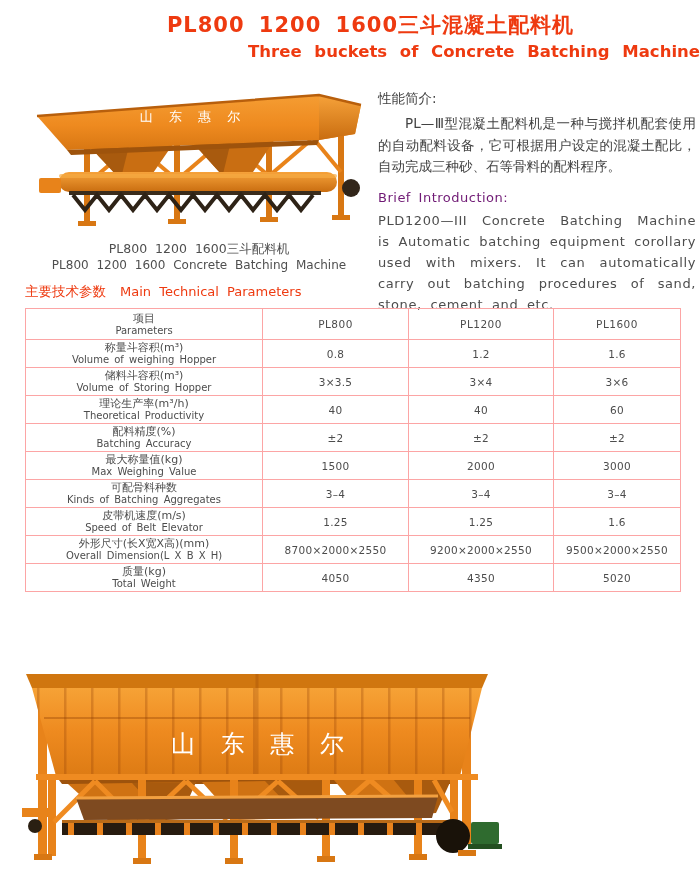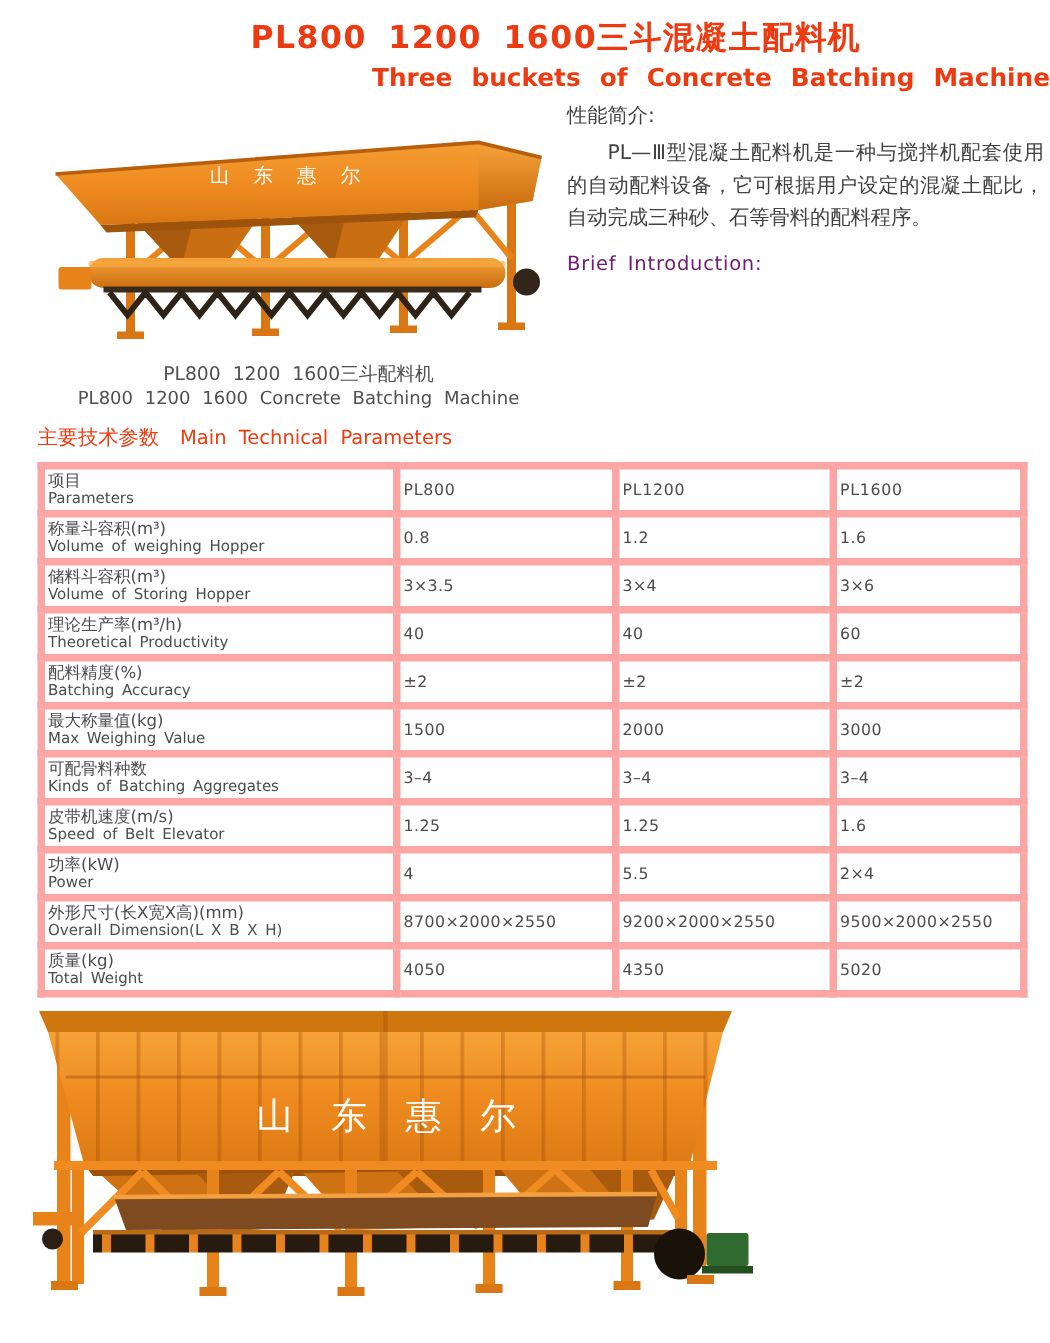--- a/index.html
+++ b/index.html
@@ -12,34 +12,34 @@
   .title-zh { color:var(--accent); font-size:21px; font-weight:bold; letter-spacing:1px; word-spacing:6px; line-height:26px; }
   .title-en { color:var(--accent); font-size:16.5px; font-weight:bold; word-spacing:7px; line-height:23px; margin-top:2px;text-align:right; }
 
   
   .machine1 { position:absolute; left:25px; top:88px; width:352px; height:150px; }
   .caption1 { position:absolute; left:15px; top:241px; width:368px; text-align:center; color:#4f4f4f; }
   .caption1 .cap-zh { font-size:12.5px; line-height:16px; word-spacing:4px; }
   .caption1 .cap-en { font-size:12px; line-height:16px; word-spacing:4px; }
 
   
-  .intro { position:absolute; left:378px; top:68px; width:318px; color:#424242; }
+  .intro { position:absolute; left:378px; top:89px; width:318px; color:#424242; }
   .intro-h { font-size:13.5px; line-height:18px; }
   .intro-zh { font-size:13.5px; line-height:21.5px; text-align:justify; text-indent:2em; margin-top:6px; }
   .intro-h2 { font-size:13px; line-height:18px; margin-top:11px; letter-spacing:0.5px; word-spacing:3px; color:#701a75; }
   .intro-en { font-size:13px; line-height:21px; text-align:justify; letter-spacing:0.6px; word-spacing:4px; margin-top:3px; color:#4d4d4d; }
 
   
   .section-heading { position:absolute; left:25px; top:283px; font-weight:normal; font-size:13.5px; color:var(--accent); }
   .section-heading .sh-en { margin-left:14px; font-size:13px; word-spacing:4px; }
 
   
   .spec-table-wrap { position:absolute; left:25px; top:308px; width:655px; }
   table.spec { border-collapse:collapse; width:655px; table-layout:fixed; color:#4c4c4c; }
-  table.spec td { border:5px solid #fca5a5; vertical-align:middle; padding:1px 2px; }
+  table.spec td { border:1px solid #fca5a5; text-align:center; vertical-align:middle; padding:1px 2px; }
   table.spec tr { height:26.5px; }
   table.spec tr.hdr { height:31px; }
   .zh-line { font-size:11px; line-height:13px; }
   .en-line { font-size:10px; line-height:12px; word-spacing:2px; }
   td.model { font-size:10.5px; letter-spacing:0.5px; }
   td.val { font-size:10.5px; letter-spacing:0.3px; }
 
   
   .machine2 { position:absolute; left:10px; top:654px; width:505px; height:220px; }
   .caption2 { position:absolute; left:415px; top:897px; width:285px; text-align:center; color:#15803d; }
@@ -113,20 +113,21 @@
 
   <div class="caption1">
     <div class="cap-zh">PL800 1200 1600三斗配料机</div>
     <div class="cap-en">PL800  1200 1600 Concrete Batching Machine</div>
   </div>
 
   <div class="intro">
     <div class="intro-h">性能简介:</div>
     <div class="intro-zh">PL—Ⅲ型混凝土配料机是一种与搅拌机配套使用的自动配料设备，它可根据用户设定的混凝土配比，自动完成三种砂、石等骨料的配料程序。</div>
     <div class="intro-h2">Brief Introduction:</div>
+    <div class="intro-en">PLD1200—III Concrete Batching Machine is Automatic batching equipment corollary used with mixers. It can automatically carry out batching procedures of sand, stone, cement and etc.</div>
   </div>
 
   <div class="section-heading">
     <span class="sh-zh">主要技术参数</span><span class="sh-en">Main Technical Parameters</span>
   </div>
 
   <div class="spec-table-wrap">
     <table class="spec">
       <colgroup>
           <col style="width:237px">
@@ -199,29 +200,20 @@
             <td class="val">3–4</td>
           </tr>
           <tr>
             <td>
               <div class="zh-line">皮带机速度(m/s)</div>
               <div class="en-line">Speed of Belt Elevator</div>
             </td>
             <td class="val">1.25</td>
             <td class="val">1.25</td>
             <td class="val">1.6</td>
-          </tr>
-          <tr>
-            <td>
-              <div class="zh-line">功率(kW)</div>
-              <div class="en-line">Power</div>
-            </td>
-            <td class="val">4</td>
-            <td class="val">5.5</td>
-            <td class="val">2×4</td>
           </tr>
           <tr>
             <td>
               <div class="zh-line">外形尺寸(长X宽X高)(mm)</div>
               <div class="en-line">Overall Dimension(L X B X H)</div>
             </td>
             <td class="val">8700×2000×2550</td>
             <td class="val">9200×2000×2550</td>
             <td class="val">9500×2000×2550</td>
           </tr>

